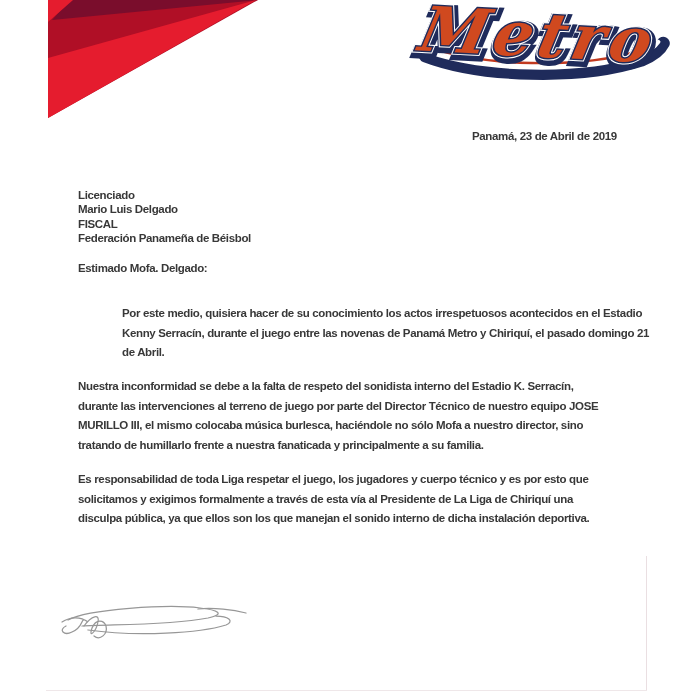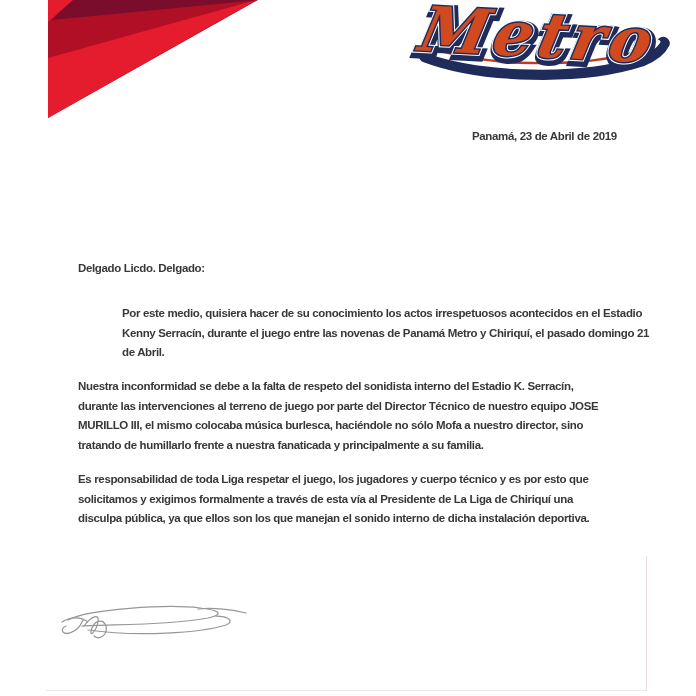--- a/index.html
+++ b/index.html
@@ -91,22 +91,26 @@
       <g transform="skewX(-9)">
         <text class="logo-text logo-ext" x="32" y="60">Metro</text>
         <text class="logo-text logo-rim" x="30" y="57">Metro</text>
         <text class="logo-text logo-main" x="30" y="57">Metro</text>
       </g>
     </g>
   </svg>
 
   <div class="body-text date">Panamá, 23 de Abril de 2019</div>
 
+  <div class="body-text recipient">Licenciado
+Mario Luis Delgado
+FISCAL
+Federación Panameña de Béisbol</div>
 
-  <div class="body-text salutation">Delgado Licdo. Delgado:</div>
+  <div class="body-text salutation">Estimado Mofa. Delgado:</div>
 
   <div class="body-text para para-1">Por este medio, quisiera hacer de su conocimiento los actos irrespetuosos acontecidos en el Estadio
 Kenny Serracín, durante el juego entre las novenas de Panamá Metro y Chiriquí, el pasado domingo 21
 de Abril.</div>
   <div class="body-text para para-3">Es responsabilidad de toda Liga respetar el juego, los jugadores y cuerpo técnico y es por esto que
 solicitamos y exigimos formalmente a través de esta vía al Presidente de La Liga de Chiriquí una
 disculpa pública, ya que ellos son los que manejan el sonido interno de dicha instalación deportiva.</div>
   <div class="body-text para para-2">Nuestra inconformidad se debe a la falta de respeto del sonidista interno del Estadio K. Serracín,
 durante las intervenciones al terreno de juego por parte del Director Técnico de nuestro equipo JOSE
 MURILLO III, el mismo colocaba música burlesca, haciéndole no sólo Mofa a nuestro director, sino

